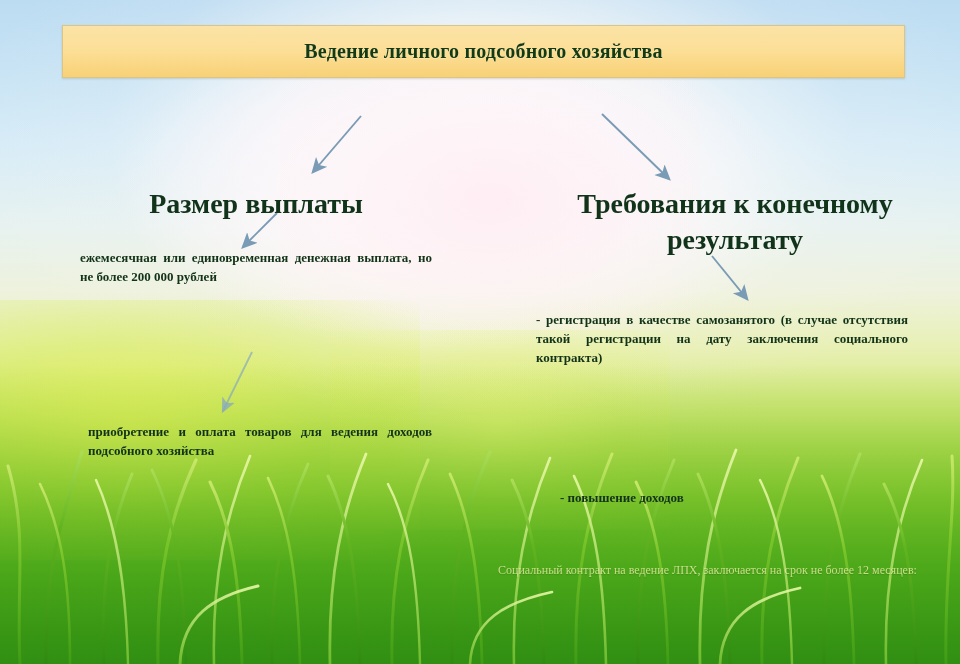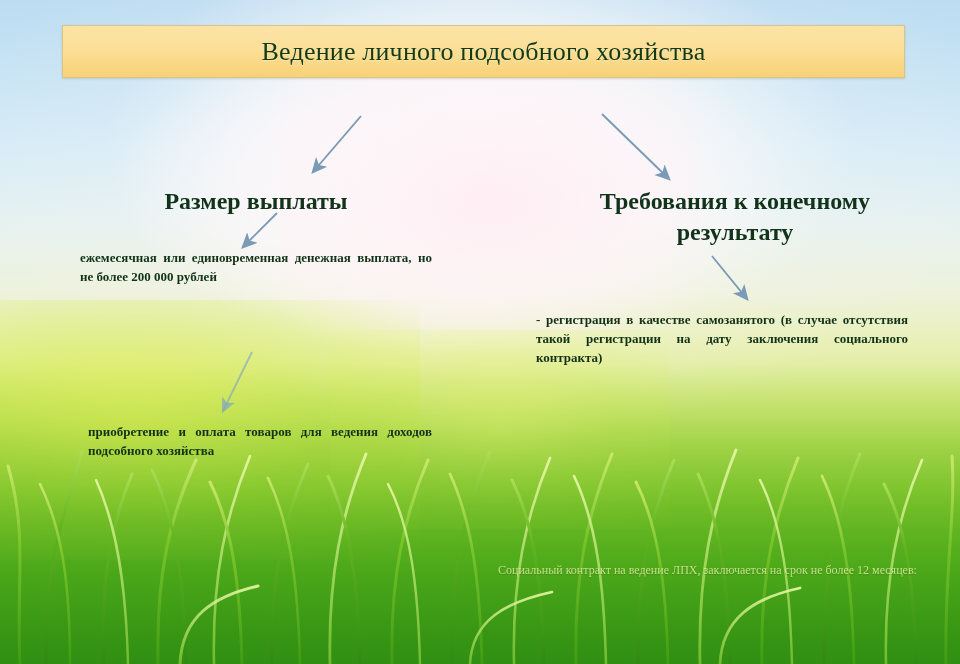--- a/index.html
+++ b/index.html
@@ -78,35 +78,35 @@
     width: 841px;
     height: 51px;
     background: linear-gradient(to bottom, #fbe3a6 0%, #fcdf98 45%, #f8d177 100%);
     border: 1px solid #d9c48a;
     box-shadow: 0 1px 2px rgba(120,110,70,0.25);
     display: flex;
     align-items: center;
     justify-content: center;
   }
   .title-text {
-    font-size: 26px;
-    font-weight: normal;
+    font-size: 20px;
+    font-weight: bold;
     color: #123a16;
     letter-spacing: 0.2px;
     white-space: nowrap;
     text-shadow: 0 1px 0 rgba(255,255,255,0.25);
   }
 
   
   .col-head {
     position: absolute;
     font-weight: bold;
     color: #11331a;
     text-align: center;
-    font-size: 24px;
+    font-size: 28px;
     line-height: 1.28;
   }
   #head-left  { left: 96px; top: 186px; width: 320px; }
   #head-right { left: 540px; top: 186px; width: 390px; }
 
   .body-block {
     position: absolute;
     font-weight: bold;
     color: #123318;
     font-size: 13px;
@@ -227,16 +227,17 @@
     <line x1="252" y1="352" x2="223" y2="411" stroke="#86a8bd" stroke-opacity="0.7" stroke-width="1.8" marker-end="url(#ah2)"></line>
     <line x1="712" y1="256" x2="747" y2="299" stroke="#7a9bb5" stroke-width="1.9" marker-end="url(#ah)"></line>
   </svg>
 
   <div class="col-head" id="head-left">Размер выплаты</div>
   <div class="body-block" id="body-left-1">ежемесячная или единовременная денежная выплата, но не более 200 000 рублей</div>
   <div class="body-block" id="body-left-2">приобретение и оплата товаров для ведения доходов подсобного хозяйства</div>
 
   <div class="col-head" id="head-right">Требования к конечному результату</div>
   <div class="body-block" id="body-right-1">- регистрация в качестве самозанятого (в случае отсутствия такой регистрации на дату заключения социального контракта)</div>
+  <div class="body-block" id="body-right-2">- повышение доходов</div>
 
   <div class="footnote">Социальный контракт на ведение ЛПХ, заключается на срок не более 12 месяцев:</div>
 
 </div>
 
 </body></html>

